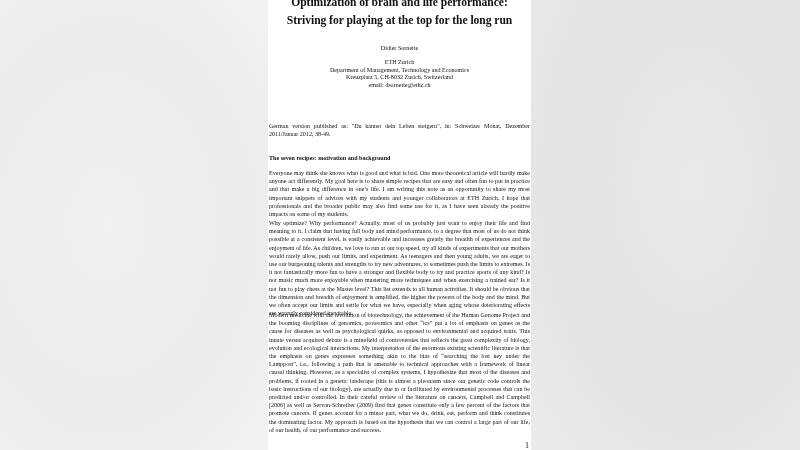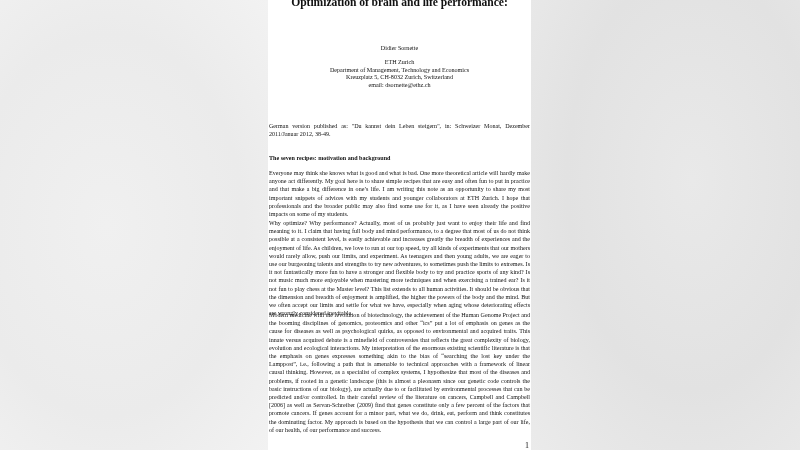--- a/index.html
+++ b/index.html
@@ -42,20 +42,21 @@
   .pagenum { position:absolute; right:2px; top:441px; font-size:8px; }
 </style>
 </head>
 <body>
 
 <div class="bg-left"></div>
 <div class="bg-right"></div>
 
 <div class="page">
   <div class="title t1">Optimization of brain and life performance:</div>
+  <div class="title t2">Striving for playing at the top for the long run</div>
 
   <div class="centered author">Didier Sornette</div>
 
   <div class="centered affil">
     <div>ETH Zurich</div>
     <div>Department of Management, Technology and Economics</div>
     <div>Kreuzplatz 5, CH-8032 Zurich, Switzerland</div>
     <div>email: dsornette@ethz.ch</div>
   </div>
 

